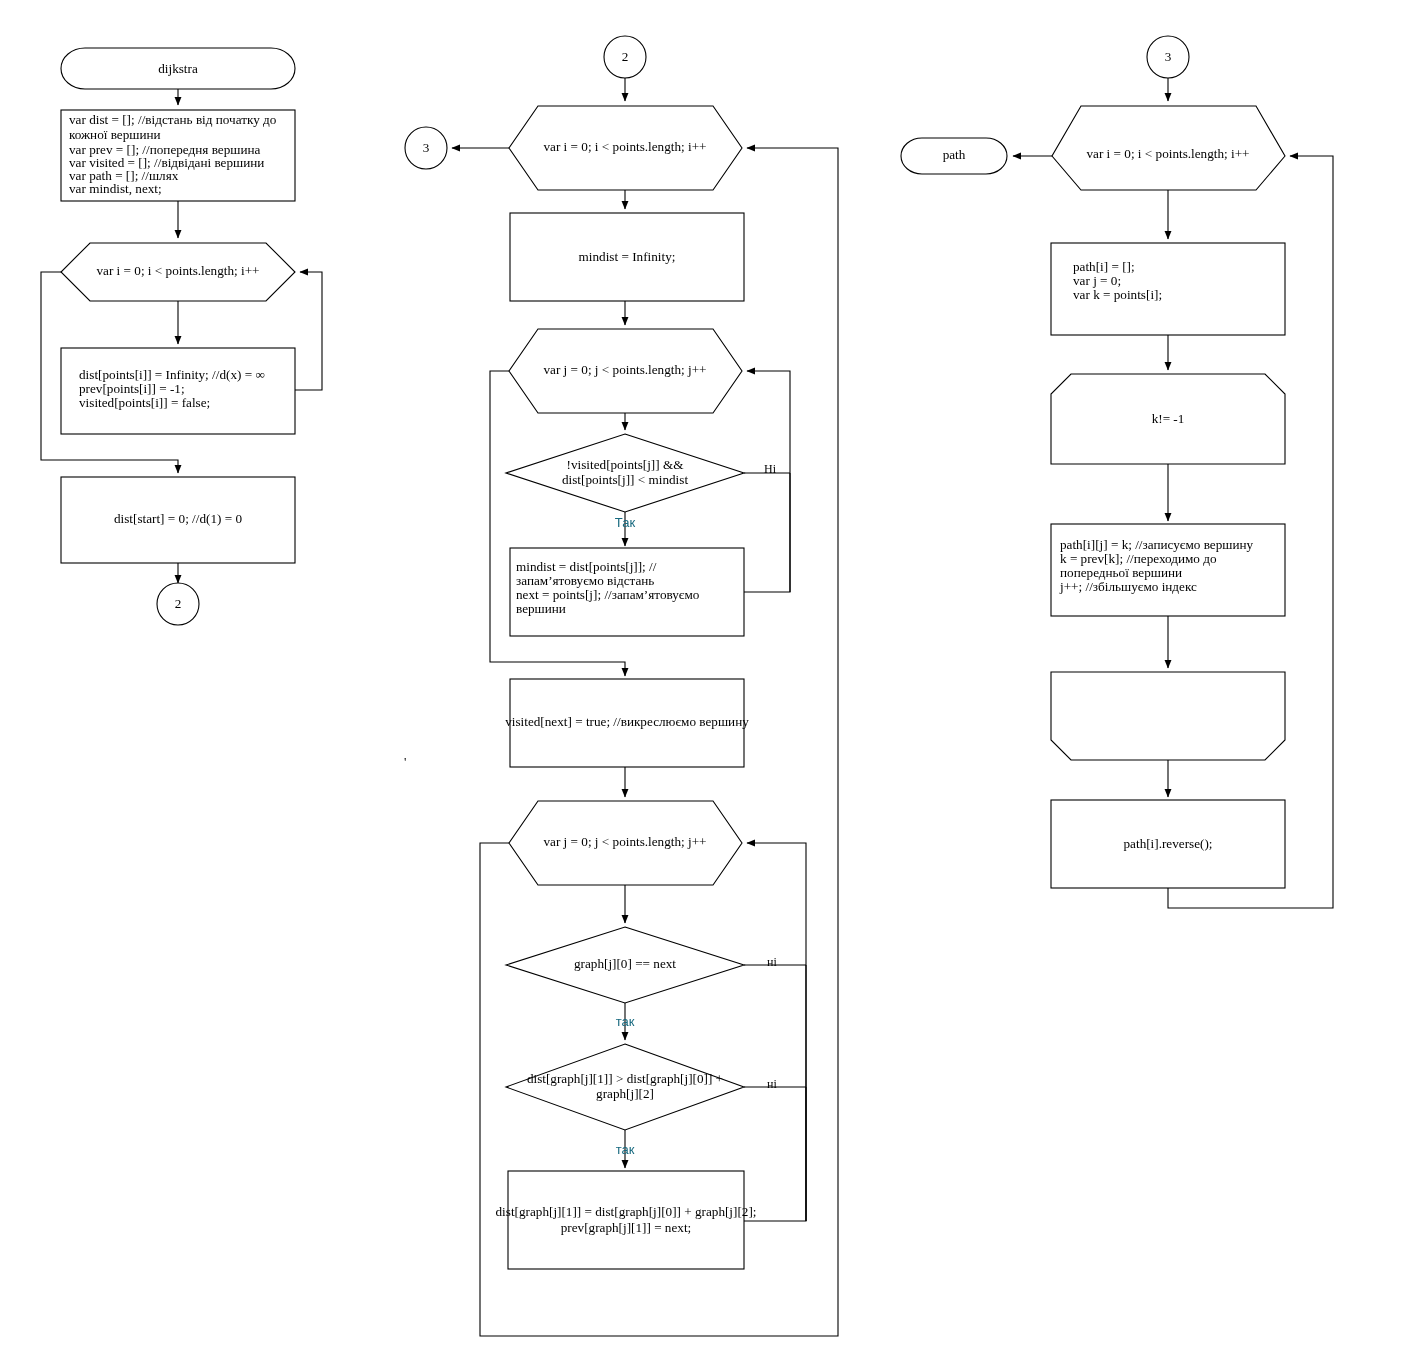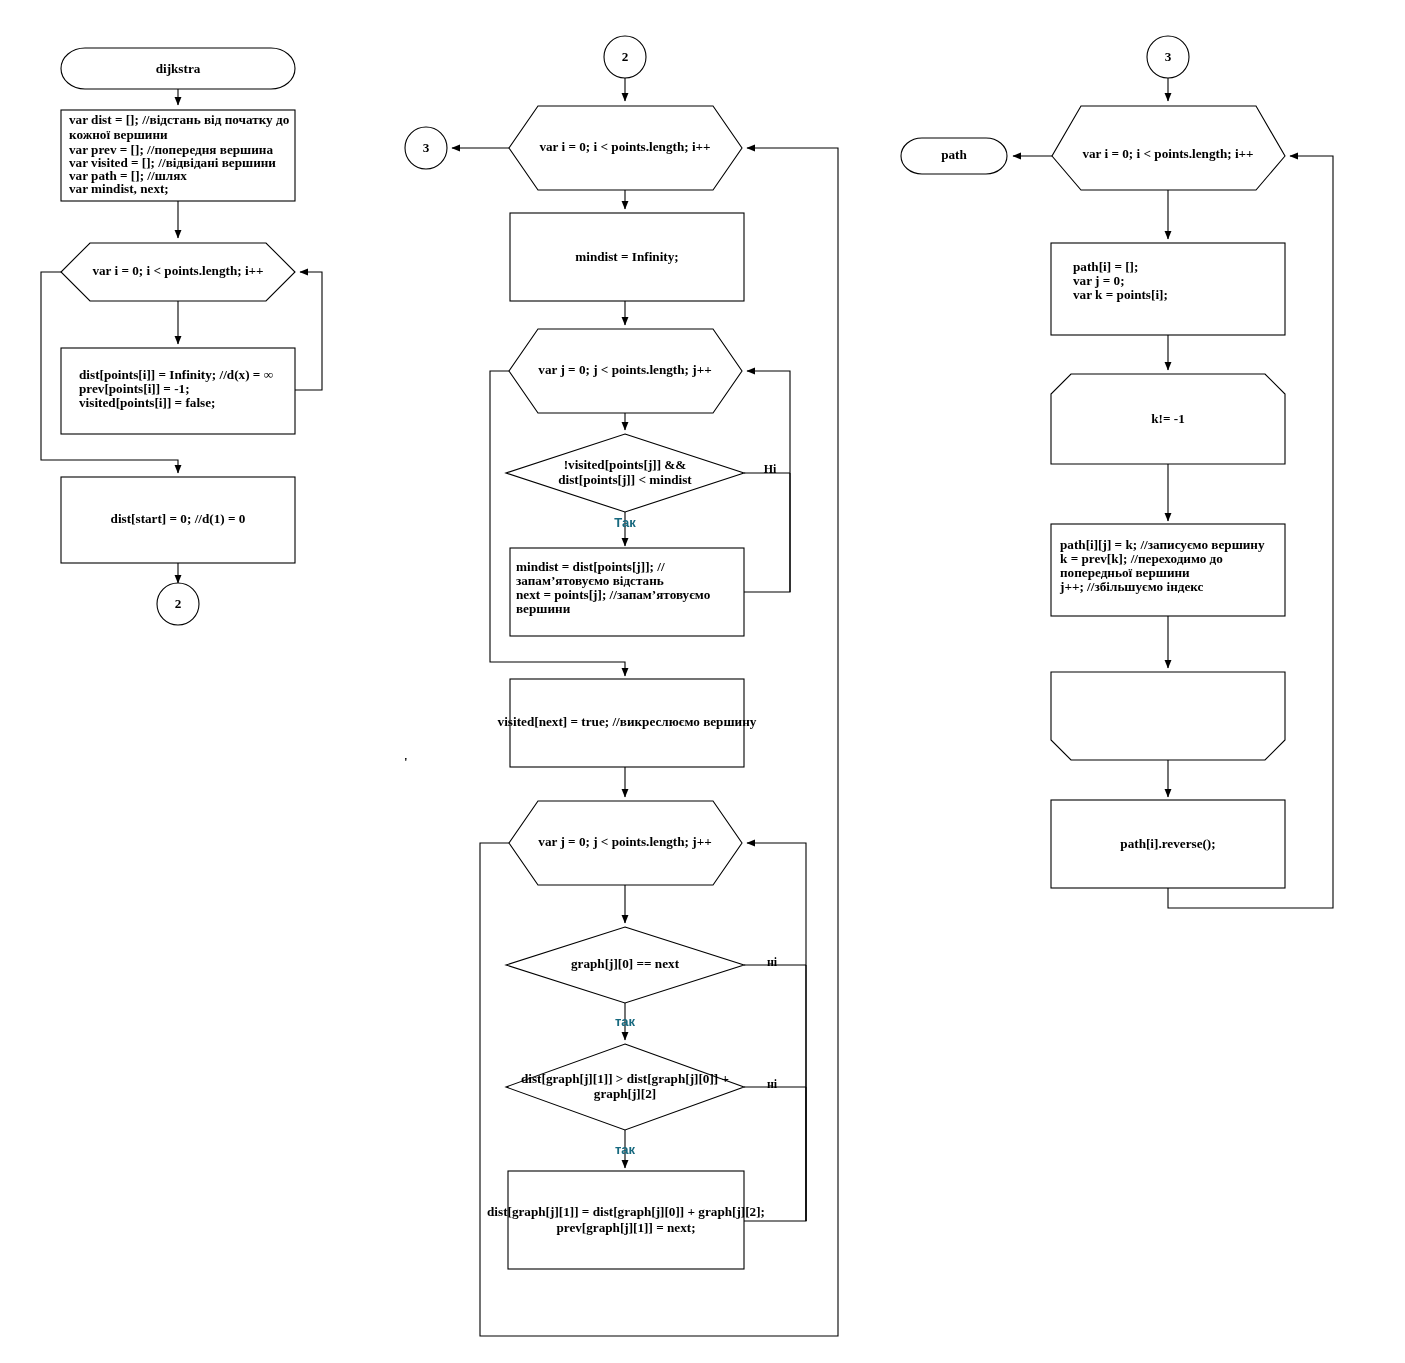--- a/index.html
+++ b/index.html
@@ -1,17 +1,17 @@
 <!DOCTYPE html>
 <html><head>
 <meta charset="utf-8">
 <style>
   html,body{margin:0;padding:0;background:#ffffff;}
   body{width:1405px;height:1363px;font-family:"Liberation Serif",serif;}
-  #stage{position:relative;width:1405px;height:1363px;overflow:hidden;font-weight:bold;}
+  #stage{position:relative;width:1405px;height:1363px;overflow:hidden;}
   svg#flow{position:absolute;left:0;top:0;width:1405px;height:1363px;}
   .shape{fill:#ffffff;stroke:#000000;stroke-width:1.1;}
   .conn{fill:none;stroke:#000000;stroke-width:1.1;}
   .txt{font-family:"Liberation Serif",serif;font-size:13.2px;fill:#000;dominant-baseline:middle;}
   .txt-c{text-anchor:middle;}
   .txt-l{text-anchor:start;}
   .lbl-yes{font-family:"Liberation Sans",sans-serif;font-size:13px;fill:#17697f;text-anchor:middle;dominant-baseline:middle;}
   .lbl-no{font-family:"Liberation Serif",serif;font-size:12px;fill:#000;text-anchor:middle;dominant-baseline:middle;}
   .stray{font-family:"Liberation Serif",serif;font-size:13px;fill:#000;}
 </style>

